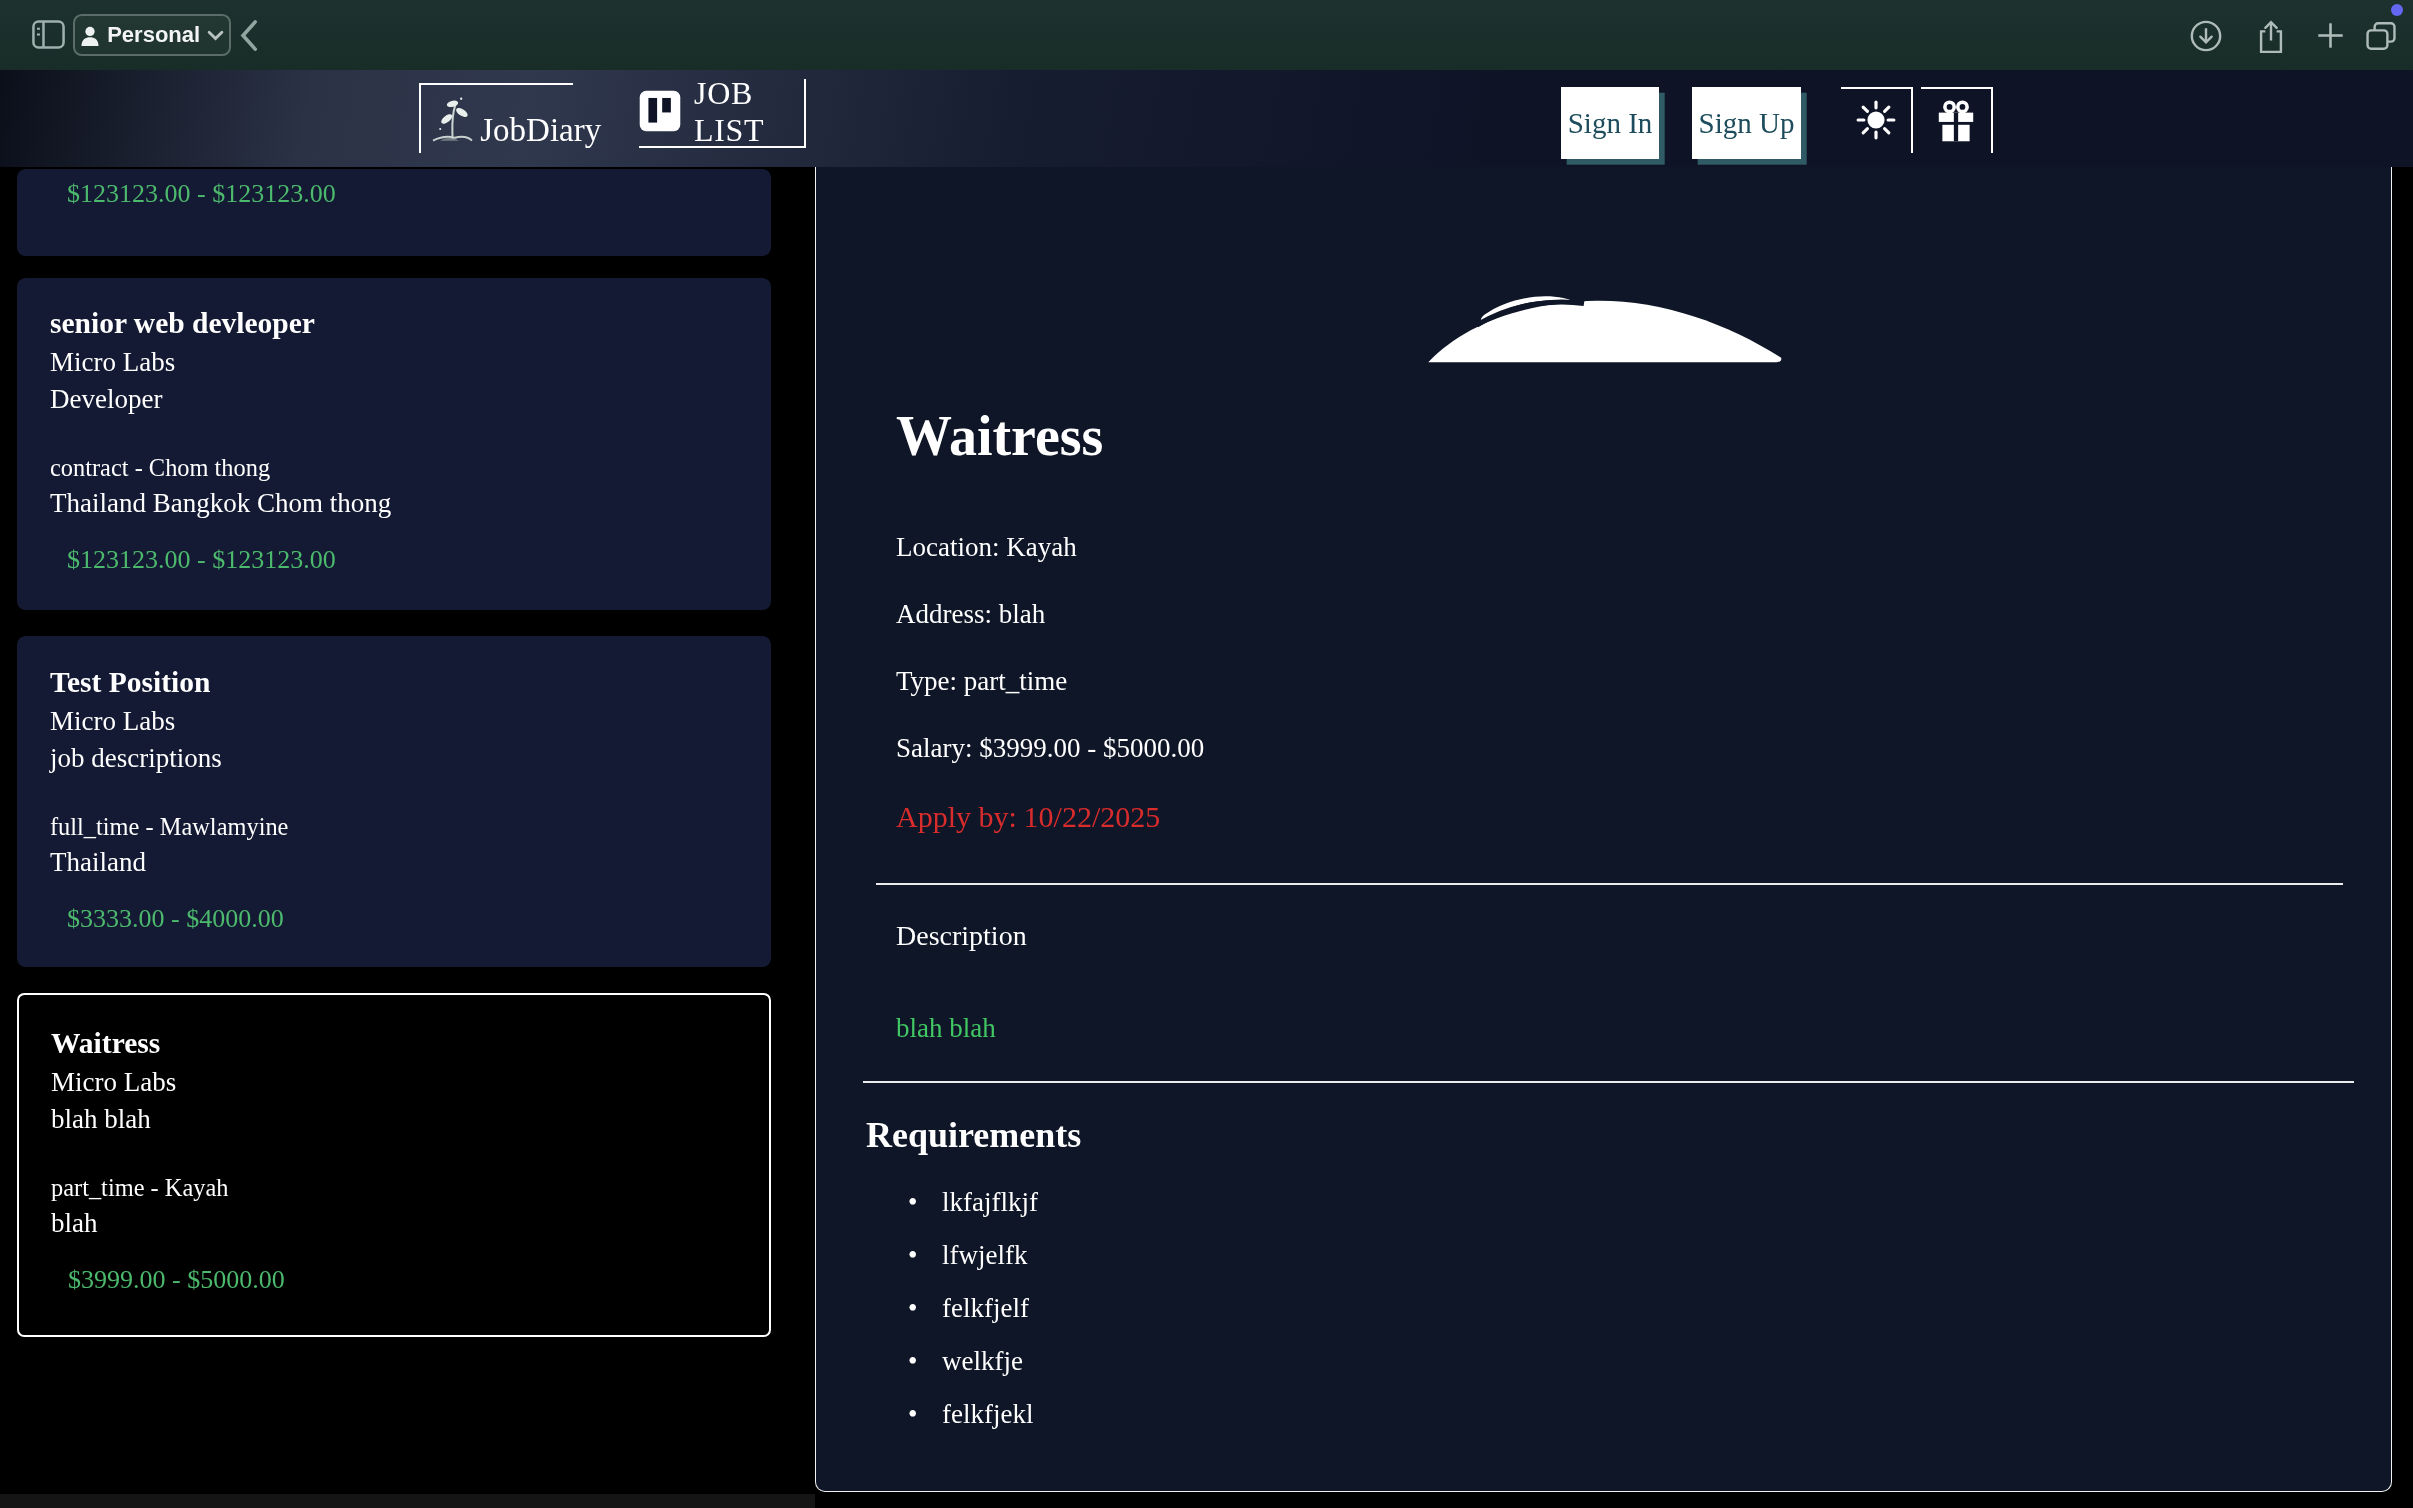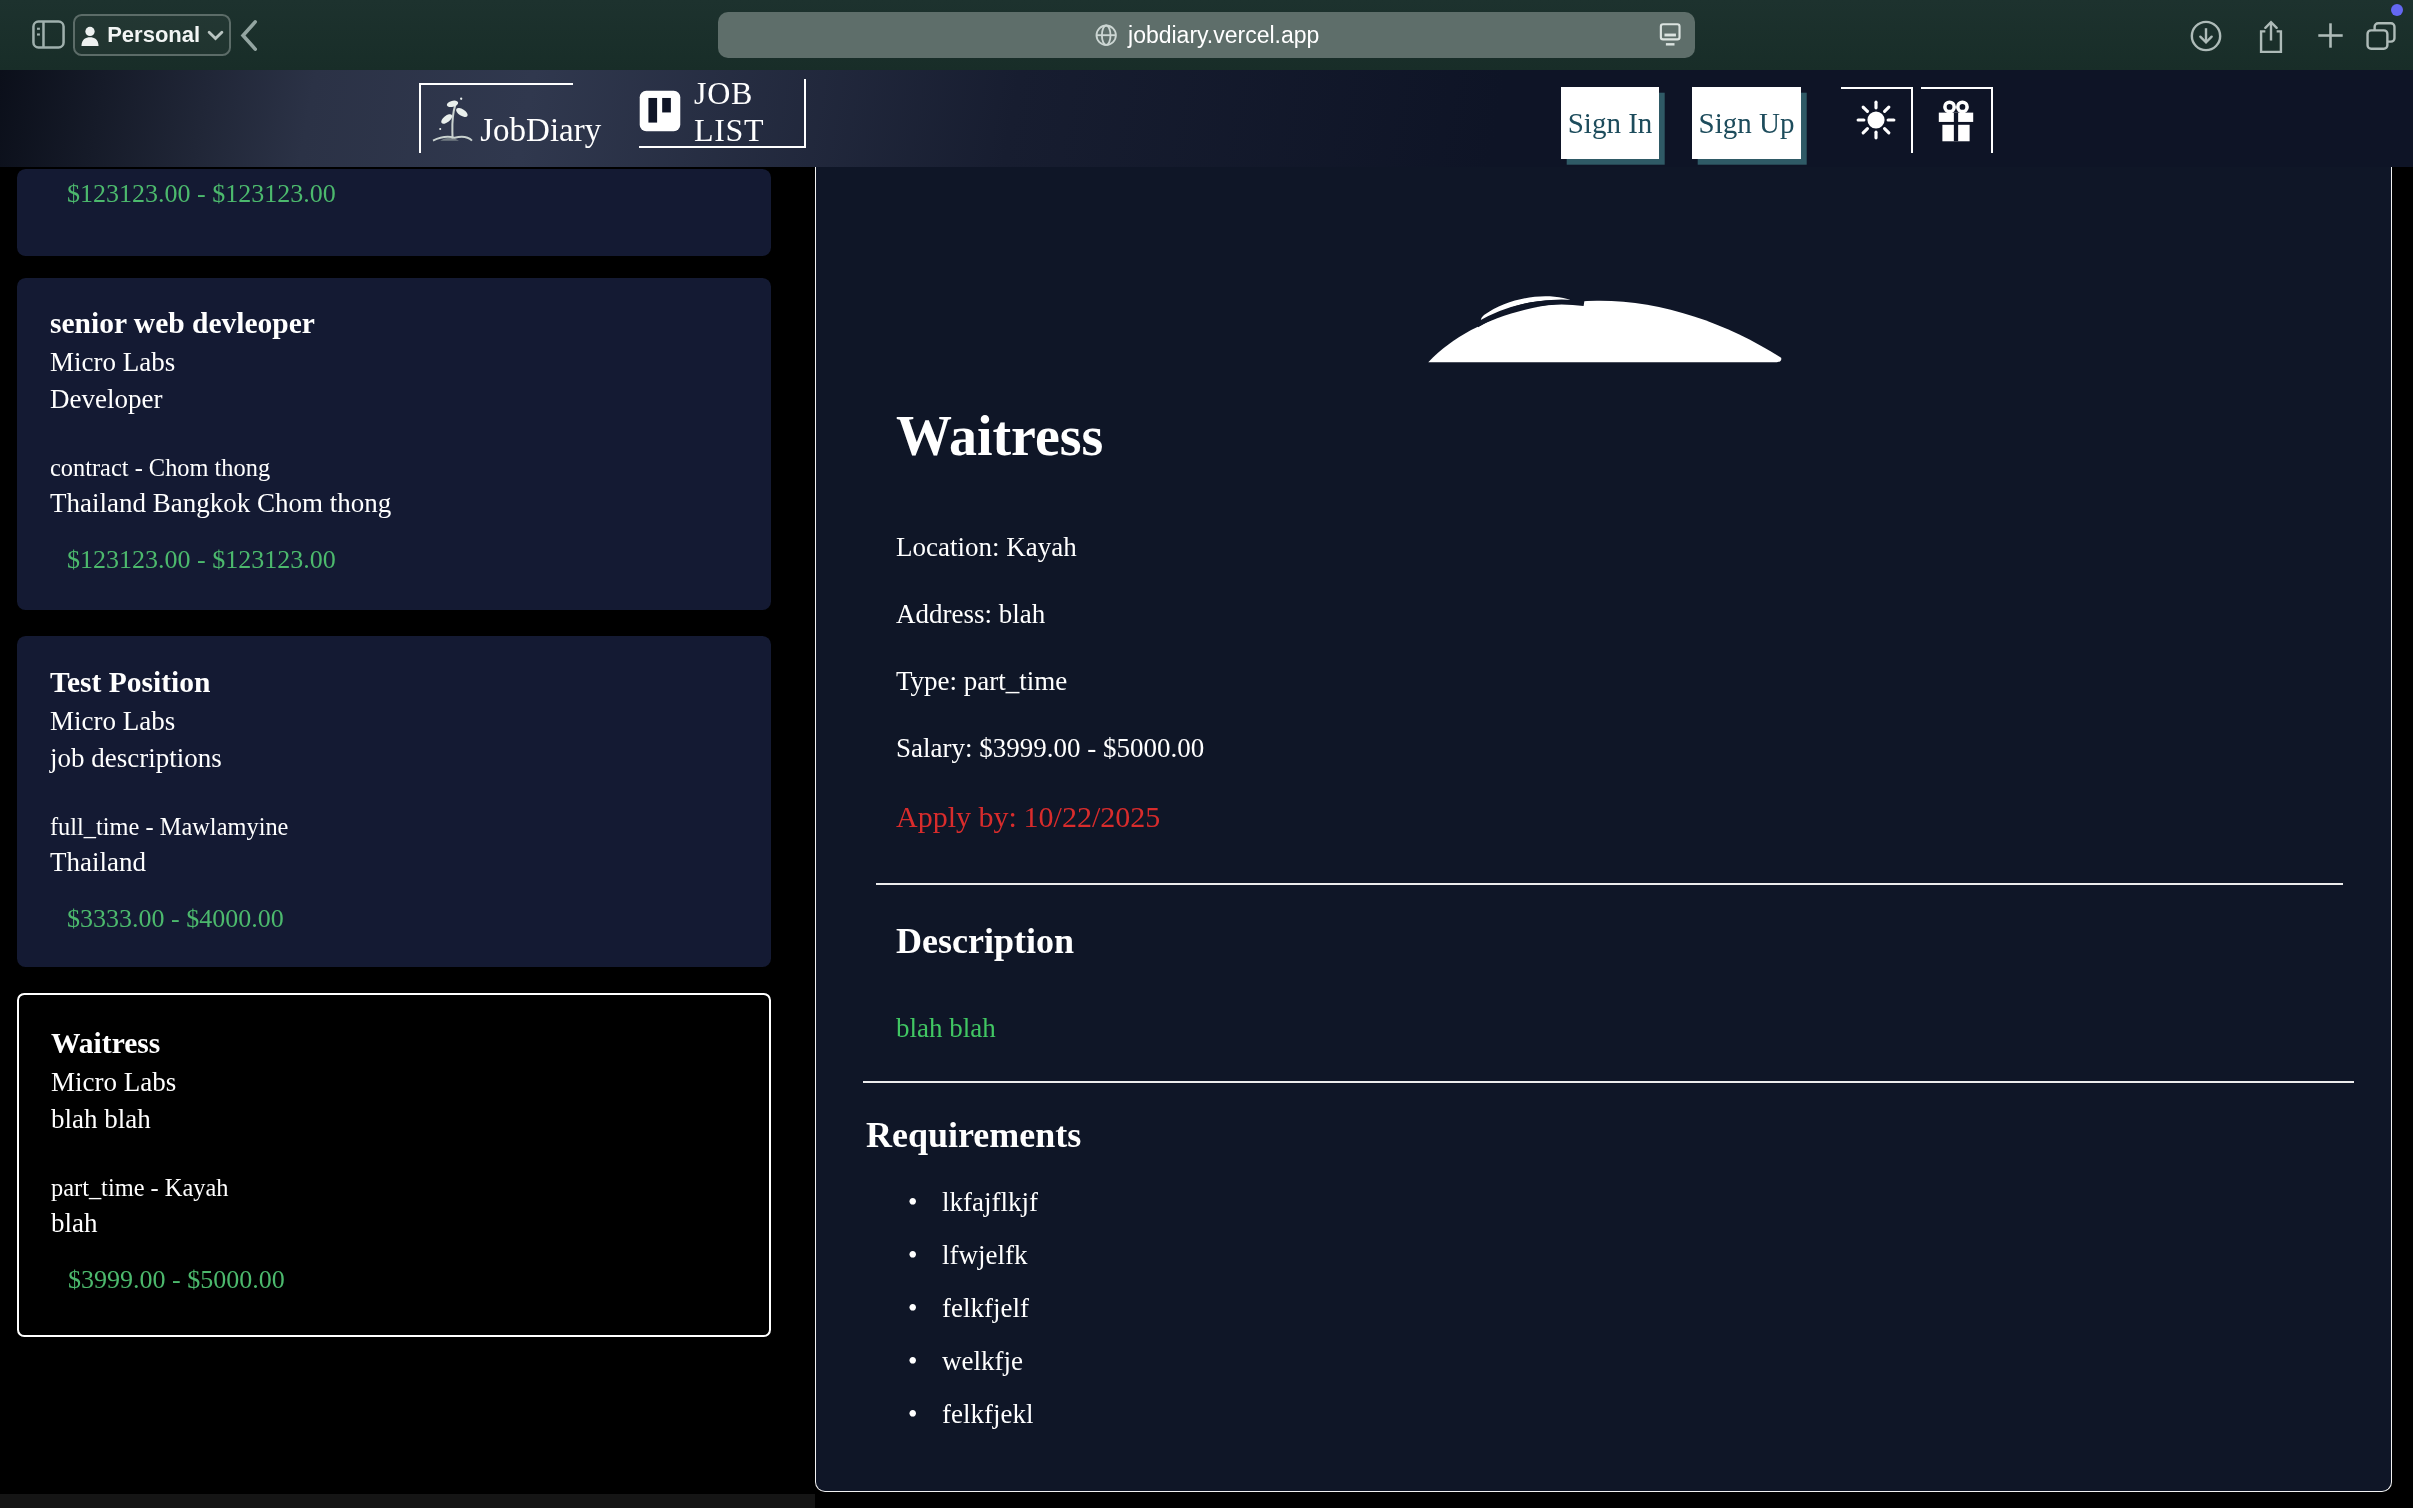--- a/index.html
+++ b/index.html
@@ -66,21 +66,21 @@
                 border-radius:0 0 10px 10px; color:#fff; }
   .swoosh { position:absolute; left:50%; top:128px; transform:translateX(-50%); width:359px; height:70px; }
   .job-title { position:absolute; left:80px; top:237px; font-size:56px; font-weight:700; }
   .details { position:absolute; left:80px; top:365px; }
   .details p { font-size:27px; margin:0 0 36px; }
   .details b { font-weight:400; }
   .apply { color:#d92c2c; }
   .apply b { font-size:30px; }
   .apply span { font-size:30px; }
   .hr1 { position:absolute; left:60px; right:48px; top:716px; height:2.2px; background:#ececec; }
-  .desc-h { position:absolute; left:80px; top:753px; font-size:36px; font-weight:700; }
+  .desc-h { position:absolute; left:80px; top:753px; font-size:28px; font-weight:400; }
   .desc-t { position:absolute; left:80px; top:846px; font-size:27px; color:#41c763; }
   .hr2 { position:absolute; left:47px; right:37px; top:914px; height:2.2px; background:#ececec; }
   .req-h { position:absolute; left:50px; top:947px; font-size:36px; font-weight:700; }
   .req-list { position:absolute; left:92px; top:1020px; list-style:none; }
   .req-list li { position:relative; padding-left:34px; font-size:27px; line-height:30px; margin-bottom:23px; }
   .req-list li::before { content:"\2022"; position:absolute; left:0; top:0; }
 </style>
 </head>
 <body>
 
@@ -106,37 +106,20 @@
       <span>
         <svg width="17" height="11.5" viewBox="0 0 24 16">
           <path d="M3,3 L12,12 L21,3" fill="none" stroke="#b9c4c1" stroke-width="4" stroke-linecap="round"></path>
         </svg>
       </span>
     </div>
     <div class="back-btn">
       <svg width="21.5" height="33" viewBox="0 0 30 46">
         <path d="M24,4 L7,23 L24,42" fill="none" stroke="#93a5a1" stroke-width="5" stroke-linecap="round"></path>
       </svg>
-    </div>
-    <div class="url-bar">
-      <span>
-        <svg width="24.4" height="24.4" viewBox="0 0 34 34">
-          <circle cx="17" cy="17" r="13.5" fill="none" stroke="#ccd6d3" stroke-width="2.6"></circle>
-          <ellipse cx="17" cy="17" rx="6" ry="13.5" fill="none" stroke="#ccd6d3" stroke-width="2.6"></ellipse>
-          <line x1="3.5" y1="17" x2="30.5" y2="17" stroke="#ccd6d3" stroke-width="2.6"></line>
-        </svg>
-      </span>
-      <span>jobdiary.vercel.app</span>
-      <span class="reader-ic">
-        <svg width="24.4" height="26" viewBox="0 0 34 36">
-          <rect x="4" y="3" width="26" height="21" rx="3" fill="none" stroke="#dbe3e0" stroke-width="3"></rect>
-          <rect x="9" y="16" width="16" height="4" fill="#dbe3e0"></rect>
-          <line x1="11" y1="31" x2="23" y2="31" stroke="#dbe3e0" stroke-width="3.4"></line>
-        </svg>
-      </span>
     </div>
     <div class="chrome-ic ic-download">
       <svg width="34" height="34" viewBox="0 0 48 48">
         <circle cx="24" cy="24" r="20" fill="none" stroke="#aebbb8" stroke-width="3.4"></circle>
         <line x1="24" y1="13" x2="24" y2="31" stroke="#aebbb8" stroke-width="3.4"></line>
         <path d="M16,25 L24,33 L32,25" fill="none" stroke="#aebbb8" stroke-width="3.4" stroke-linecap="round"></path>
       </svg>
     </div>
     <div class="chrome-ic ic-share">
       <svg width="34" height="36" viewBox="0 0 48 50">

